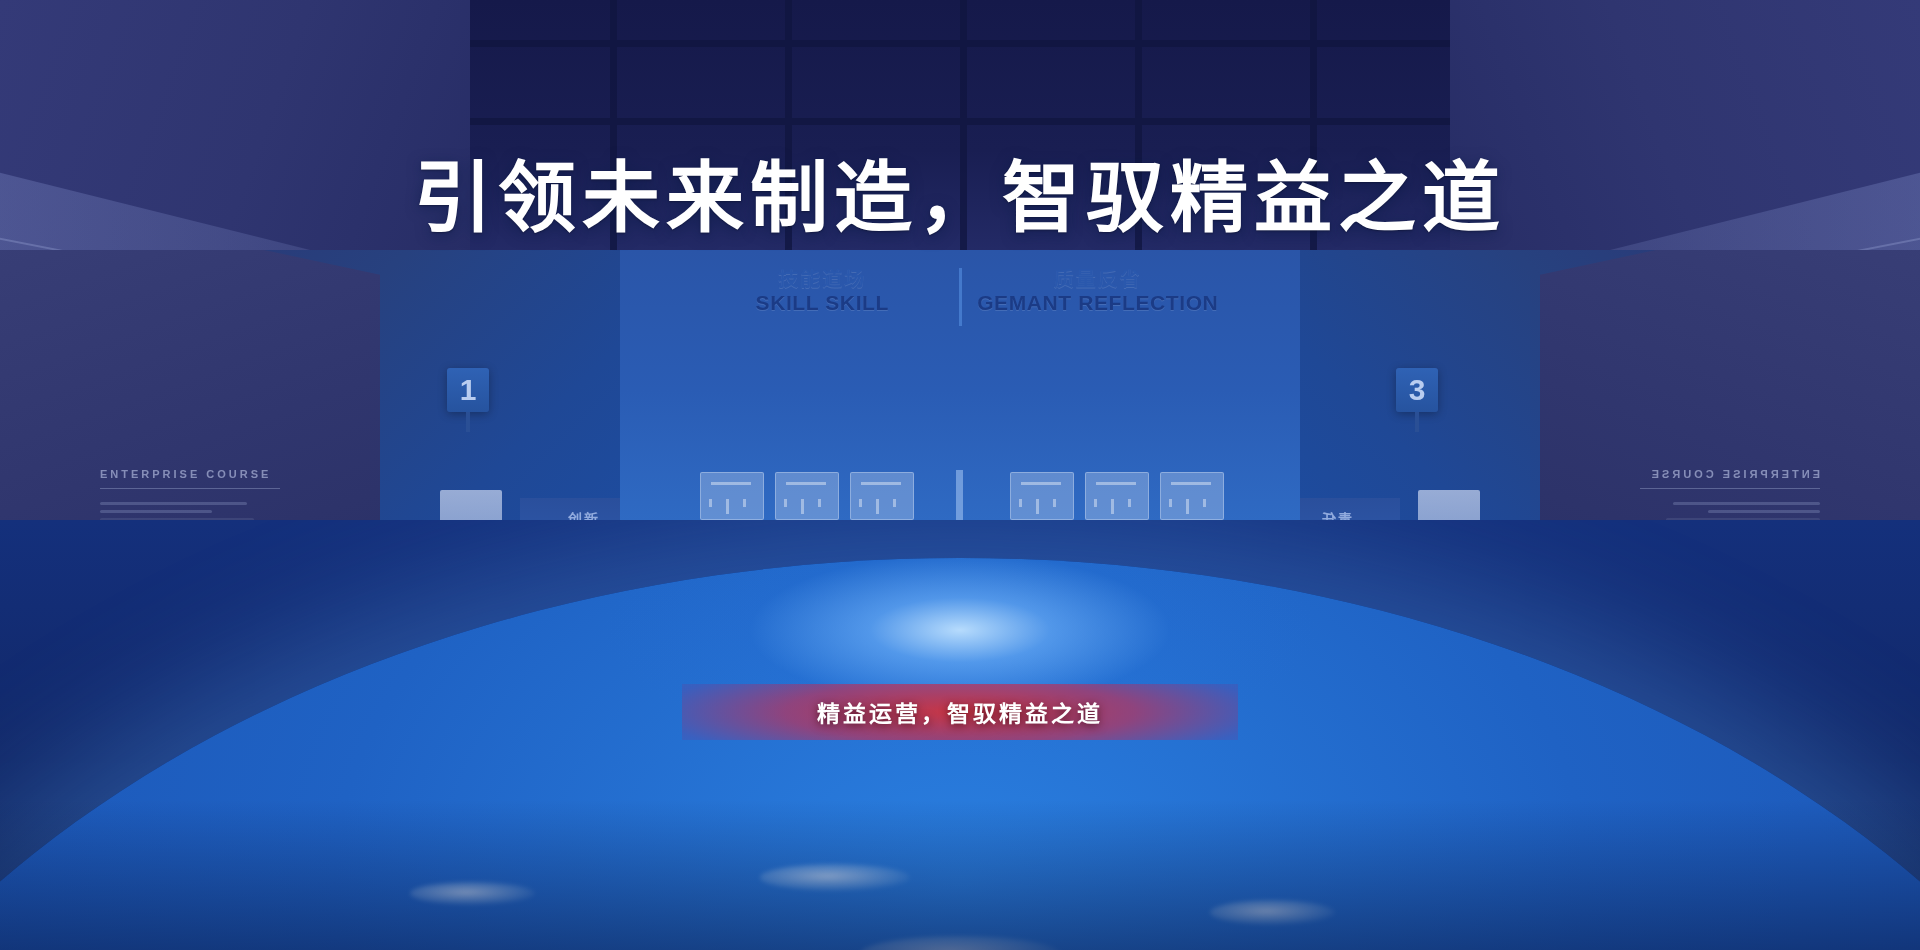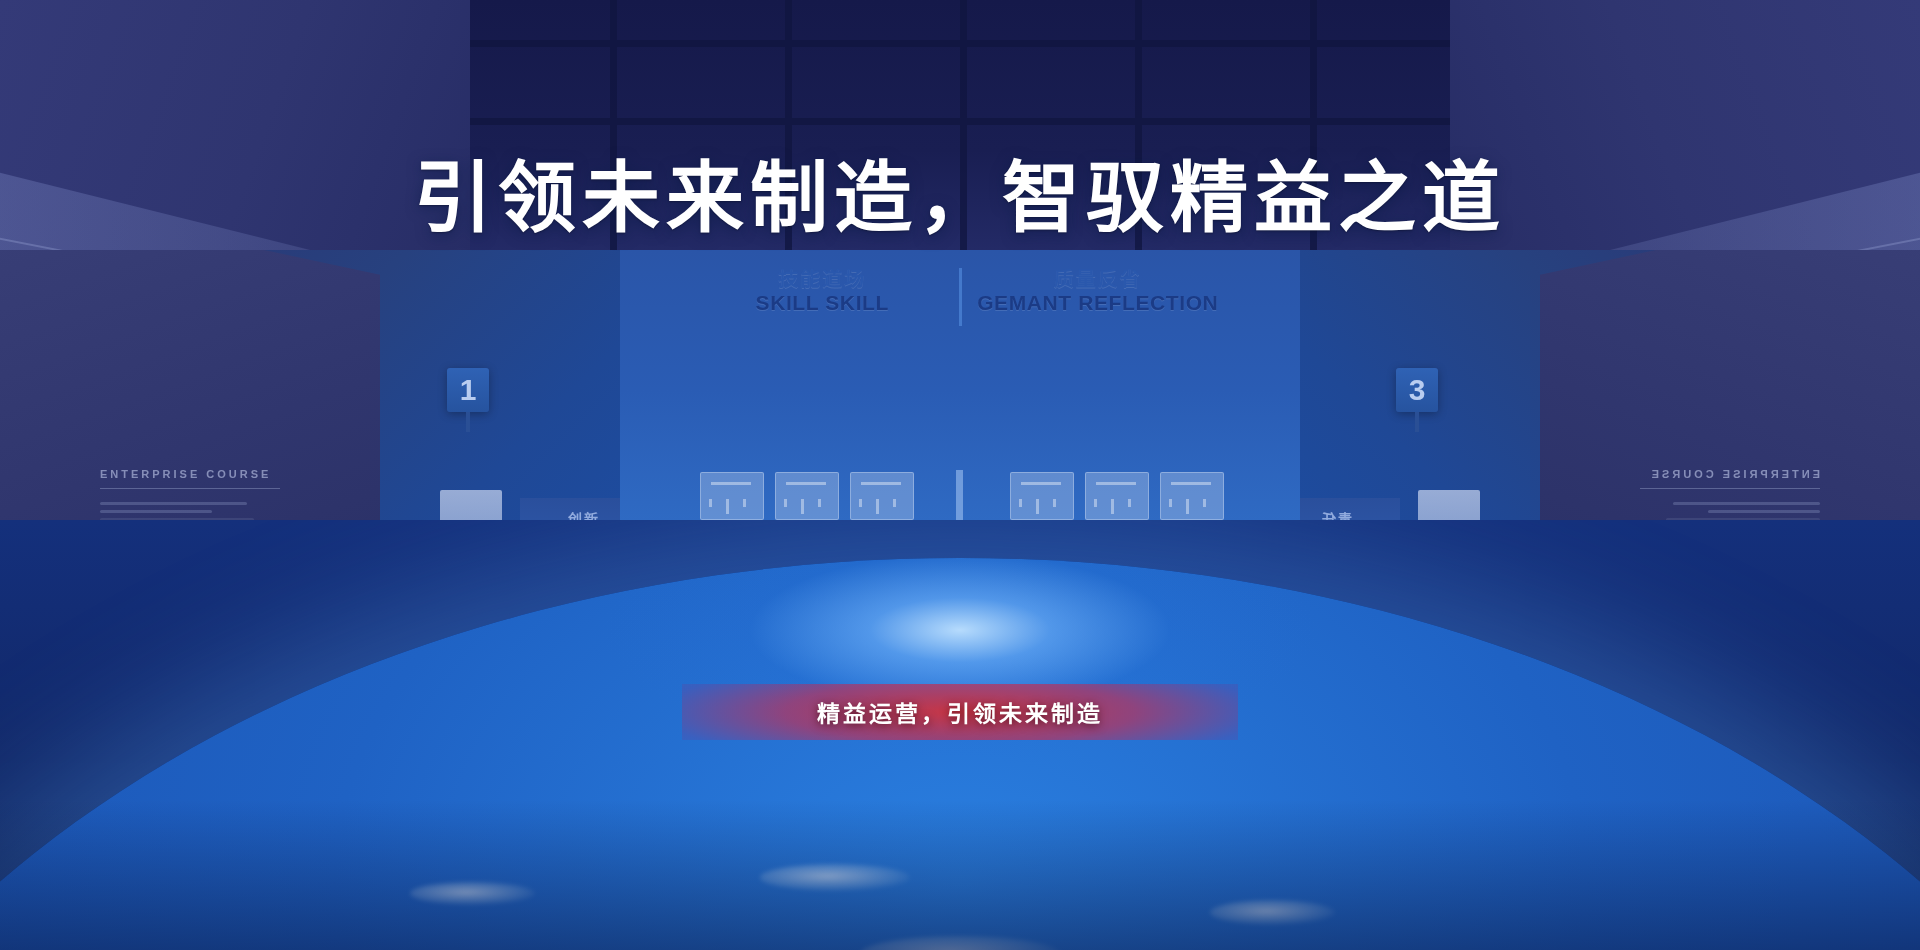--- a/index.html
+++ b/index.html
@@ -400,17 +400,17 @@
           <div class="cl" style="left: 28%; top: 18%; width: 5%; height: 1.3%;"></div>
         </div>
     </div>
     <div class="atmo"></div>
     <div class="glow-bottom"></div>
   </div>
 
   <div class="content">
     <div class="title">引领未来制造，智驭精益之道</div>
     <div class="banner">
-      <div class="banner-text">精益运营，引领未来制造</div>
+      <div class="banner-text">精益运营，智驭精益之道</div>
     </div>
   </div>
 
 </div>
 
 </body></html>

